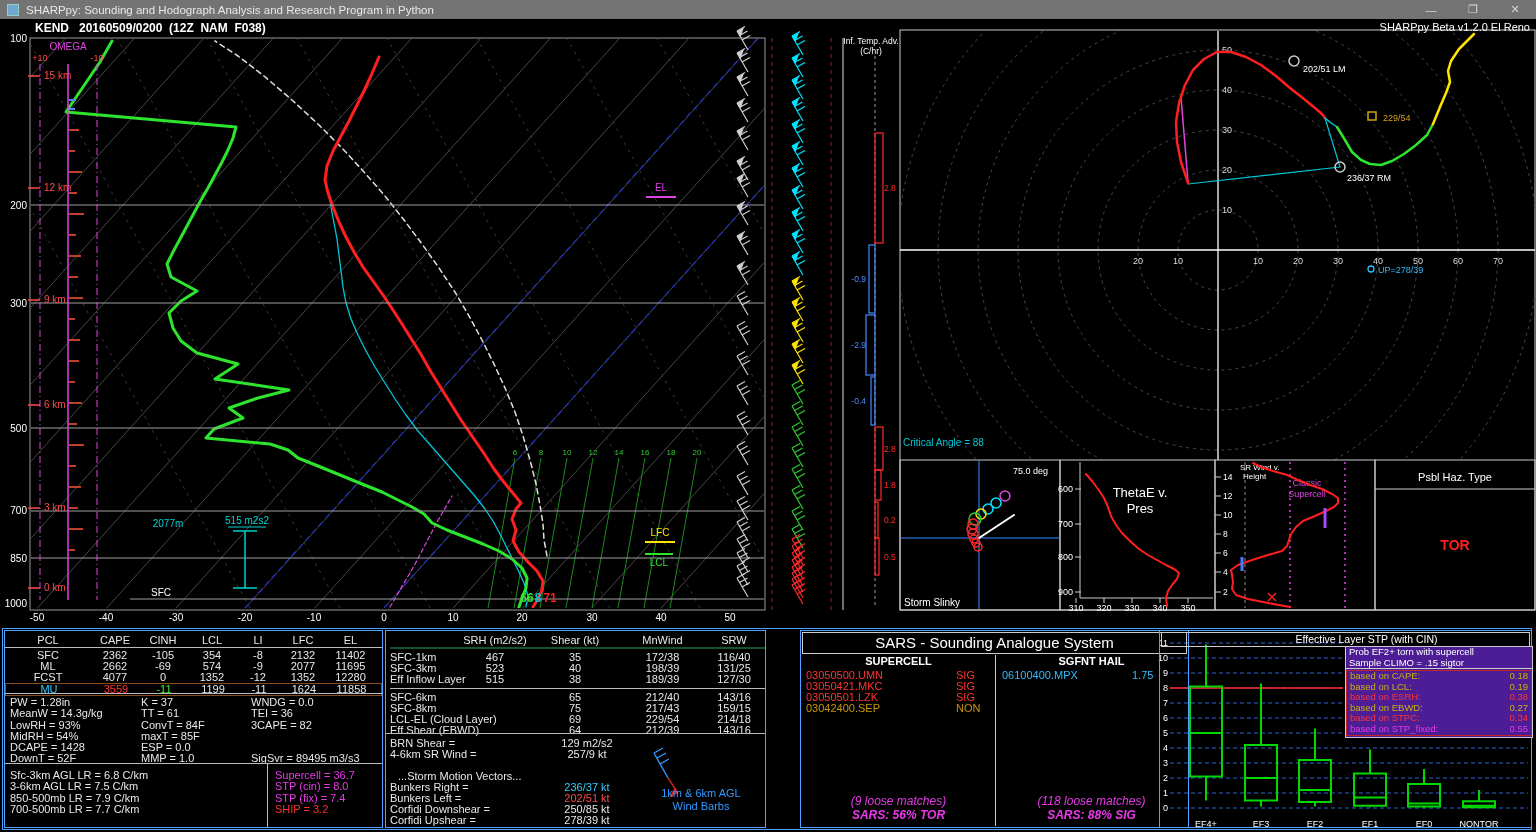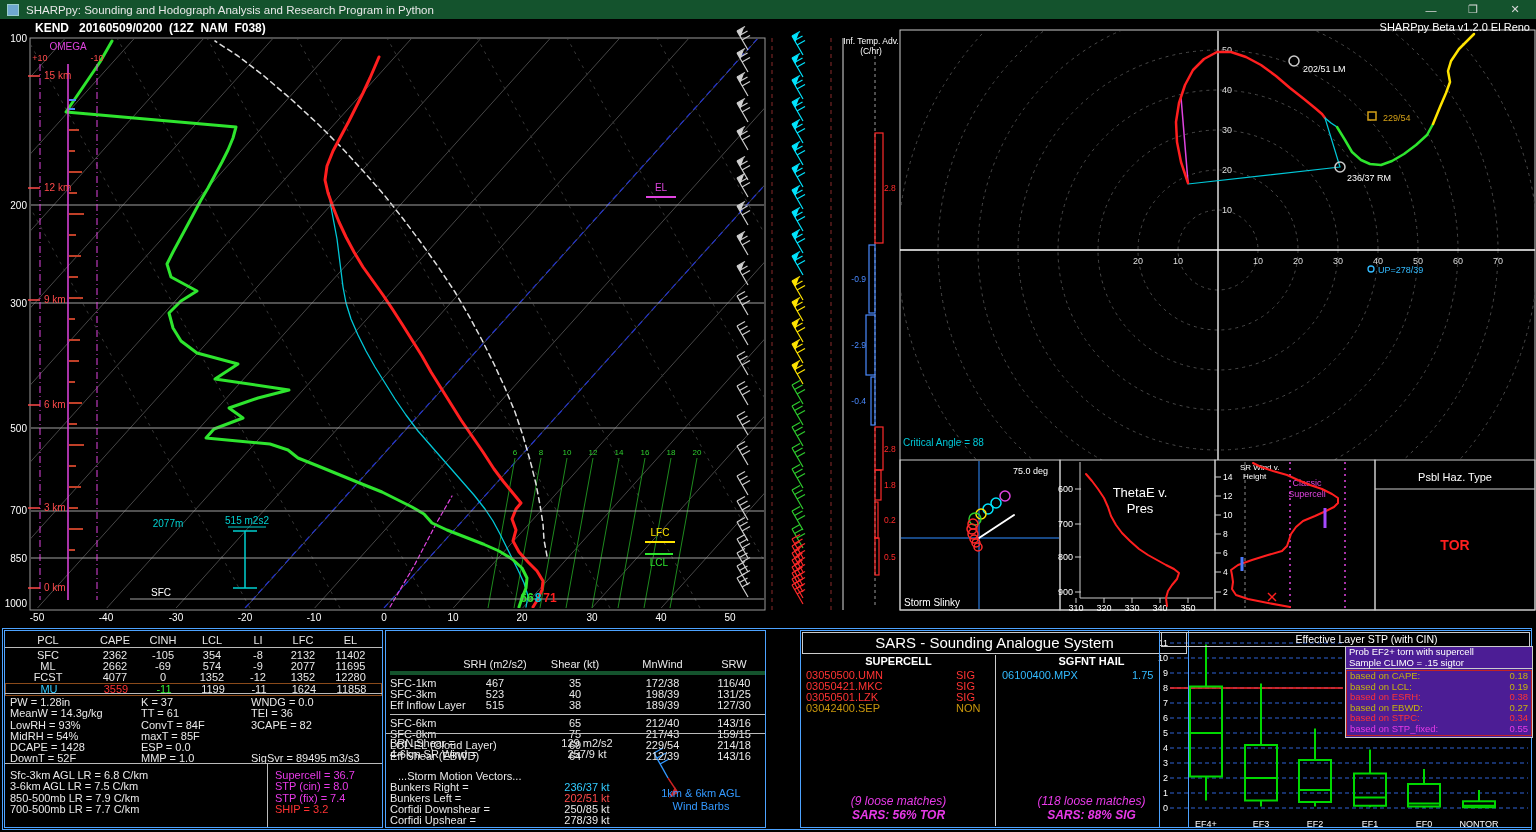--- a/index.html
+++ b/index.html
@@ -2,39 +2,39 @@
 <html><head>
 <meta charset="utf-8">
 <style>
   html,body{margin:0;padding:0;background:#000;width:1536px;height:832px;overflow:hidden;
     font-family:"Liberation Sans",sans-serif;}
   #stage{position:relative;width:1536px;height:832px;background:#000;}
   svg{font-family:"Liberation Sans",sans-serif;}
   #plot{position:absolute;left:0;top:0;z-index:1;pointer-events:none;}
   .ov{position:absolute;z-index:2;}
   
-  .titlebar{position:absolute;left:0;top:0;width:1536px;height:19px;background:#14532d;
+  .titlebar{position:absolute;left:0;top:0;width:1536px;height:19px;background:#737373;
     display:flex;align-items:center;z-index:3;color:#e8e8e8;font-size:11.5px;}
   .appicon{width:10px;height:10px;margin-left:7px;background:#6fa8d0;border:1px solid #9cc;display:inline-block;}
   .wtitle{margin-left:7px;white-space:pre;}
   .wspacer{flex:1;}
   .wbtn{width:42px;text-align:center;color:#d8d8d8;font-size:11px;cursor:default;}
   .hdr{color:#fff;font-size:12px;font-weight:bold;white-space:pre;}
   
   .strip{border:1px solid #4da3ff;background:transparent;}
   .panel{position:absolute;border:1px solid #4da3ff;background:transparent;color:#e8e8e8;font-size:11px;z-index:2;}
   .pclrow{display:grid;grid-template-columns:86px 48px 48px 50px 42px 48px 47px;line-height:11px;}
   .pclhdr{line-height:14px;border-bottom:1px solid #bbb;margin-bottom:2px;}
   .pclrow div{text-align:center;}
   .murow{border:1px solid #8a4a1a;}
   .sect{position:absolute;left:0;right:0;}
   .bt{border-top:1px solid #bbb;}
   .tcol{position:absolute;top:3px;line-height:11.3px;white-space:nowrap;}
   .kinrow{display:grid;grid-template-columns:70px 70px 90px 85px 58px;line-height:11px;white-space:nowrap;}
-  .kinhdr{line-height:14px;border-bottom:4px solid #14532d;margin-bottom:3px;margin-top:24px;}
+  .kinhdr{line-height:14px;border-bottom:2px solid #14532d;margin-bottom:3px;}
   .kc{text-align:center;}
   .kl{text-align:left;}
   .sep{border-top:1px solid #bbb;padding-top:3px;margin-top:3px;}
   .brnrow{display:grid;grid-template-columns:130px 110px;line-height:11px;gap:12px;}
   .brnrow .kc{text-align:center;}
   .sarstitle{margin:1px;border:1px solid #ccc;text-align:center;font-size:15px;line-height:20px;color:#fff;}
   .sarscols{position:absolute;left:1px;right:1px;top:24px;bottom:1px;}
   .sarshdr{text-align:center;font-weight:bold;font-size:11px;color:#fff;}
   .matchrow{display:grid;grid-template-columns:150px 40px;padding-left:4px;line-height:11px;white-space:nowrap;}
   .hailrow{display:grid;grid-template-columns:130px 60px;padding-left:6px;line-height:11px;}

